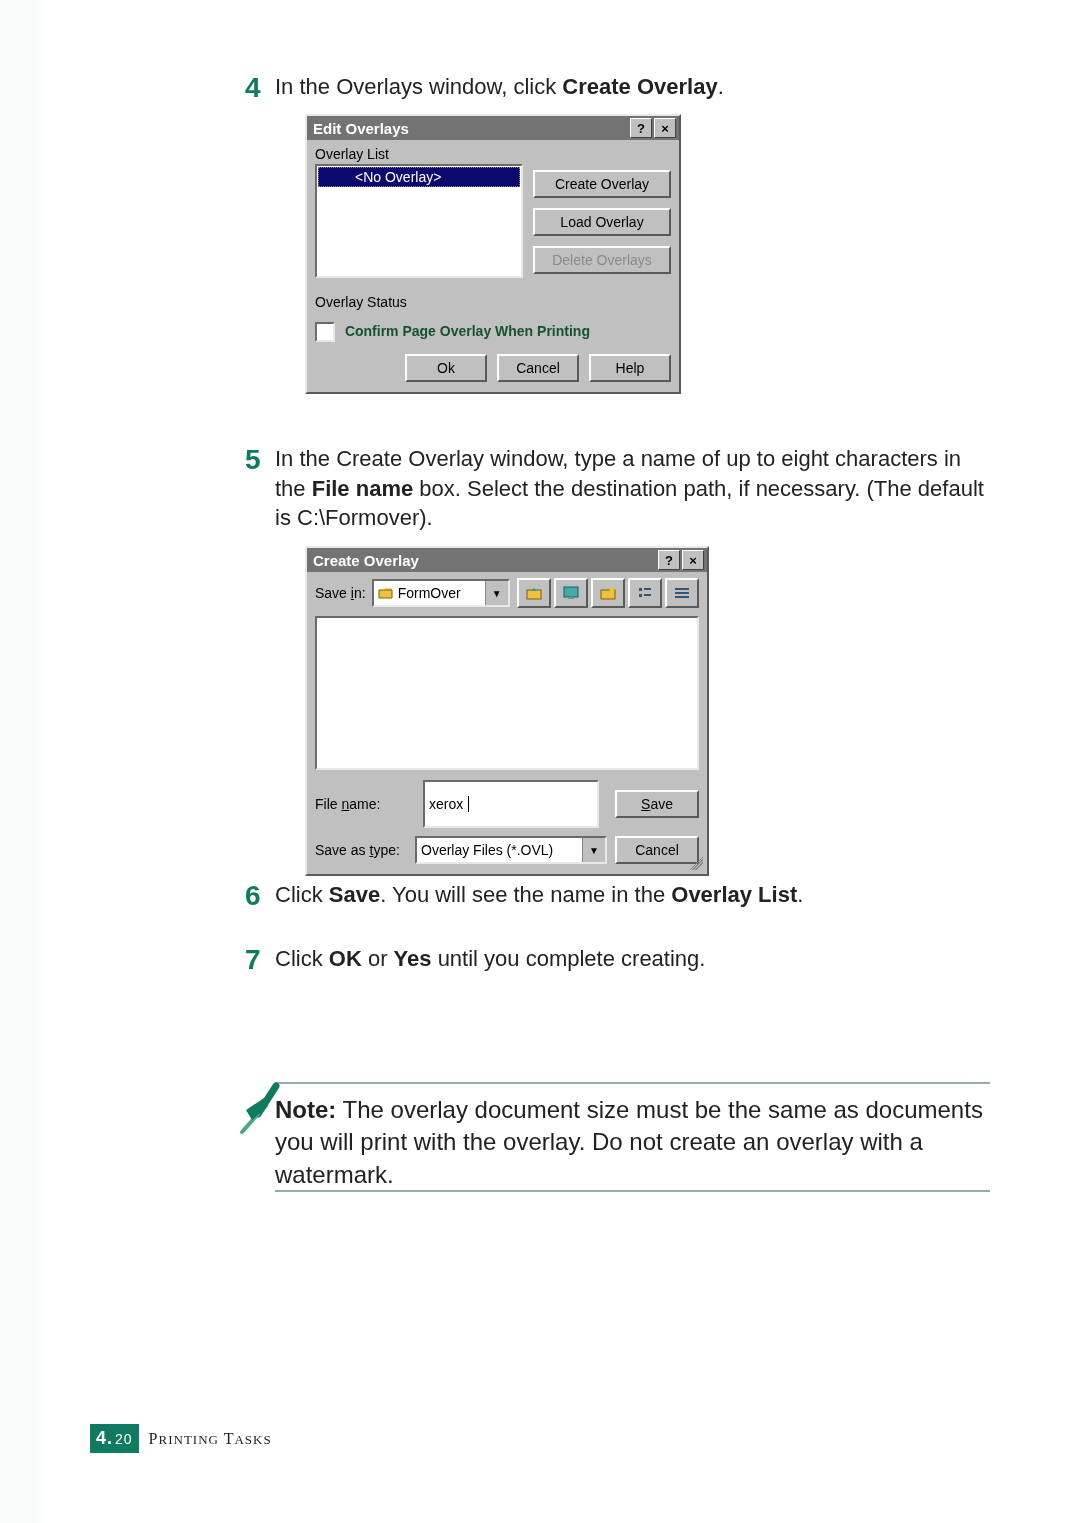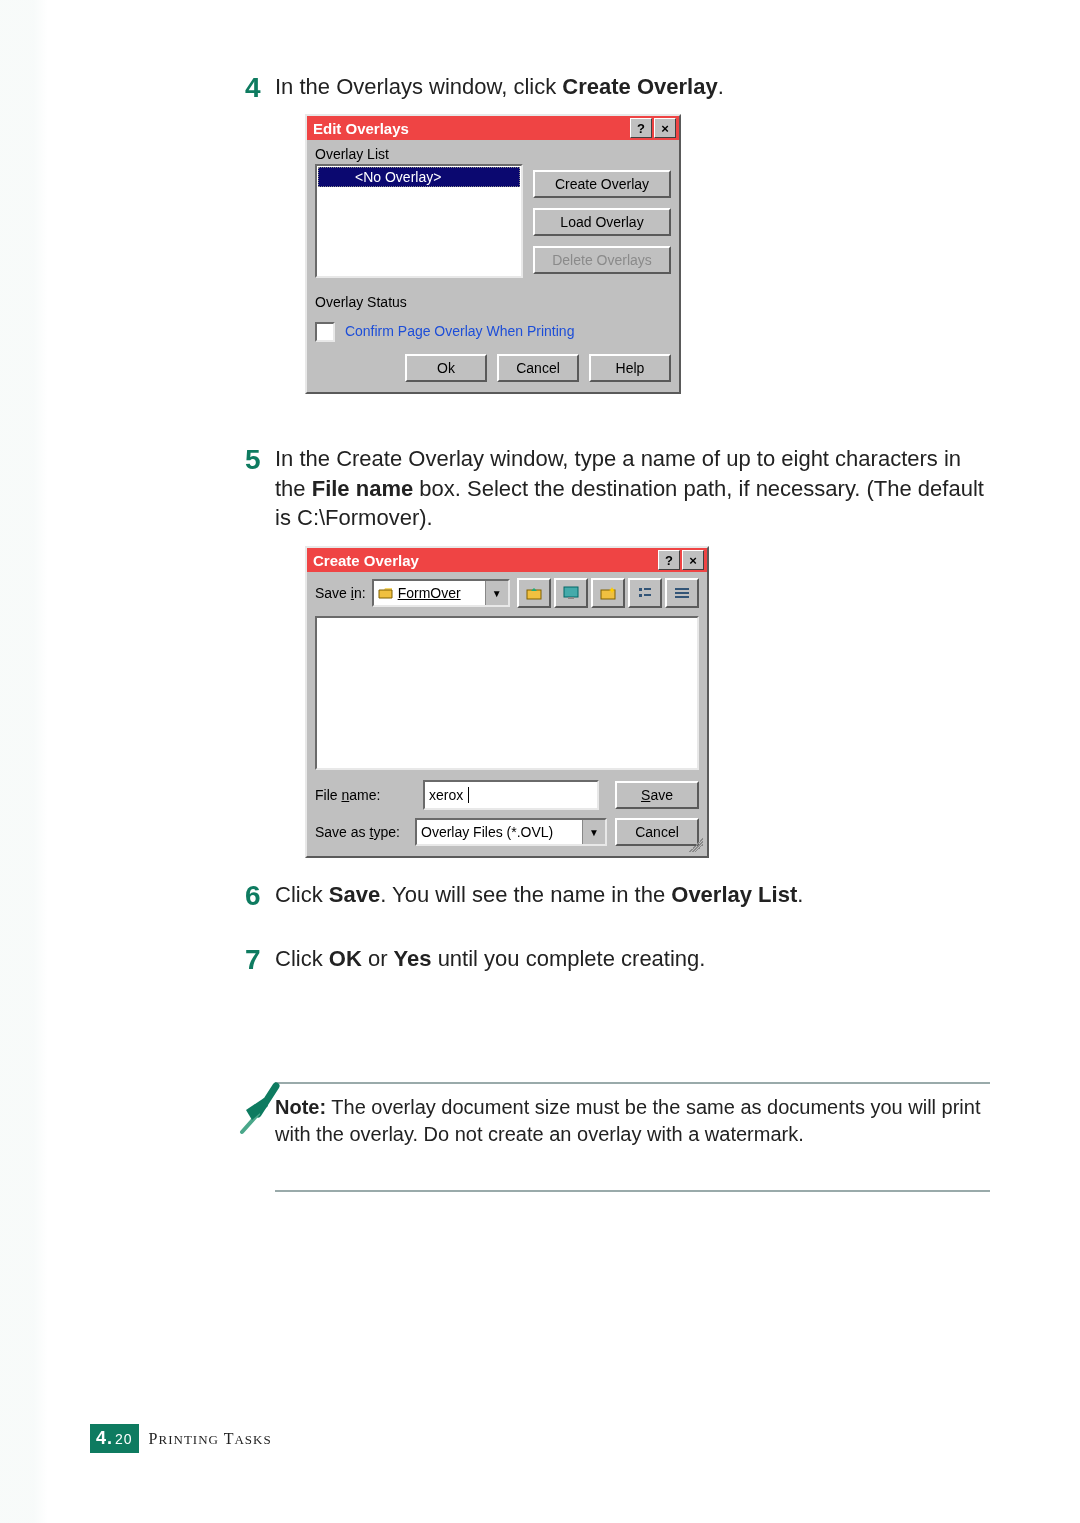--- a/index.html
+++ b/index.html
@@ -52,21 +52,21 @@
     background: #c0c0c0;
     border-top: 2px solid #e8e8e8;
     border-left: 2px solid #e8e8e8;
     border-right: 2px solid #5a5a5a;
     border-bottom: 2px solid #5a5a5a;
     font-family: "Tahoma", "MS Sans Serif", sans-serif;
     font-size: 14px;
     color: #000;
   }
   .titlebar {
-    background: #ef4444;
+    background: #737373;
     color: #fff;
     display: flex;
     align-items: center;
     justify-content: space-between;
     padding: 2px 3px 2px 6px;
     font-weight: 700;
     font-size: 15px;
   }
   .titlebar .title-text { white-space: nowrap; }
   .titlebar .tb-btns { display: flex; gap: 2px; }
@@ -126,31 +126,31 @@
     display: inline-block;
     width: 16px; height: 16px;
     background: #fff;
     border-top: 2px solid #6a6a6a;
     border-left: 2px solid #6a6a6a;
     border-right: 2px solid #e8e8e8;
     border-bottom: 2px solid #e8e8e8;
     vertical-align: middle;
     margin-right: 6px;
   }
-  .disabled-text { color: #1d4ed8; }
+  .disabled-text { color: #14532d; font-weight: bold; }
   .underline-char { text-decoration: underline; }
 
   
   .textbox {
     background: #fff;
     border-top: 2px solid #6a6a6a;
     border-left: 2px solid #6a6a6a;
     border-right: 2px solid #e8e8e8;
     border-bottom: 2px solid #e8e8e8;
-    padding: 5px 4px;
+    padding: 14px 4px;
     font-size: 14px;
   }
   .select {
     display: flex;
     align-items: center;
     background: #fff;
     border-top: 2px solid #6a6a6a;
     border-left: 2px solid #6a6a6a;
     border-right: 2px solid #e8e8e8;
     border-bottom: 2px solid #e8e8e8;
@@ -198,21 +198,21 @@
     border-top: 2px solid #9aa;
   }
   .note-icon {
     position: absolute;
     left: 228px;
     width: 60px; height: 60px;
   }
   .note-text {
     position: absolute;
     left: 275px; right: 90px;
-    font-size: 20px;
+    font-size: 24px;
     line-height: 1.35;
   }
 
   
   .footer {
     position: absolute;
     left: 90px;
     bottom: 70px;
     display: flex;
     align-items: center;
@@ -308,21 +308,21 @@
       </div>
     </div>
     <div class="dlg-inner" style="position:relative;">
       <div style="display:flex; align-items:center; gap:6px; margin-bottom:8px;">
         <span class="lbl">Save <span class="underline-char">i</span>n:</span>
         <div class="select" style="flex:0 0 130px;">
           <svg width="16" height="14">
               <path d="M1 4h5l1-2h7v2H1z" fill="#f5d76e"></path>
               <path d="M1 4h13v8H1z" fill="#f0c040" stroke="#806000"></path>
             </svg>
-          <span style="margin-left:4px;text-decoration:underline;">FormOver</span>
+          <span style="margin-left:4px;">FormOver</span>
           <div class="arrow">
               <span style="font-size:10px;">▼</span>
             </div>
         </div>
         <div style="margin-left:auto; display:flex; gap:3px;">
           <div class="icon-btn">
             <svg width="18" height="16">
                 <rect x="2" y="5" width="14" height="9" fill="#f0c040" stroke="#806000"></rect>
                 <path d="M9 3l3 3H6z" fill="#2a7"></path>
               </svg>

